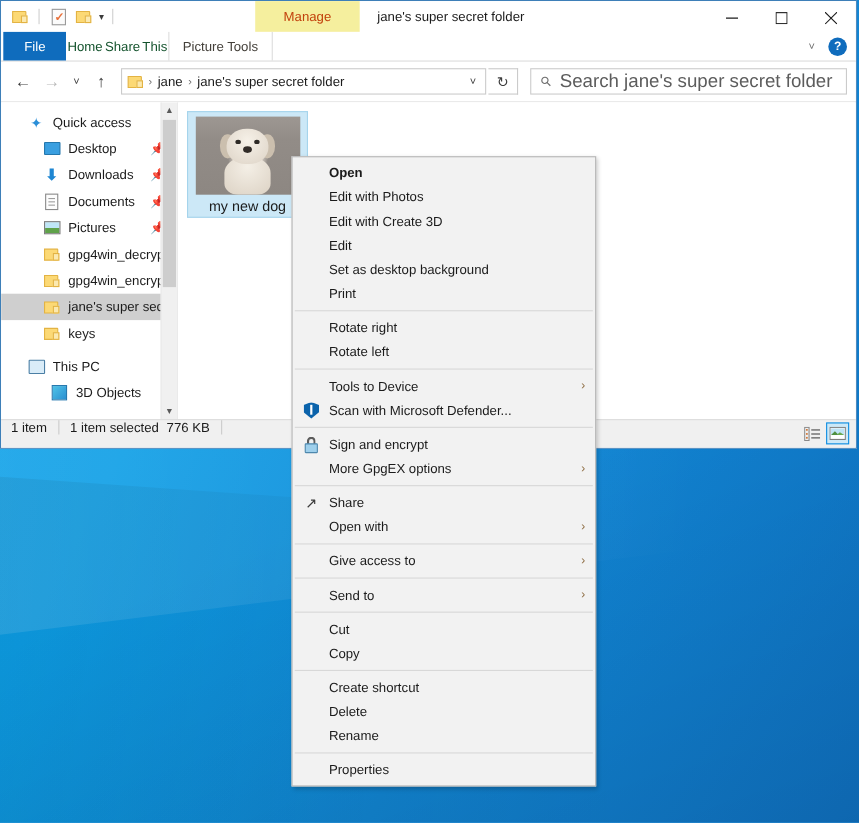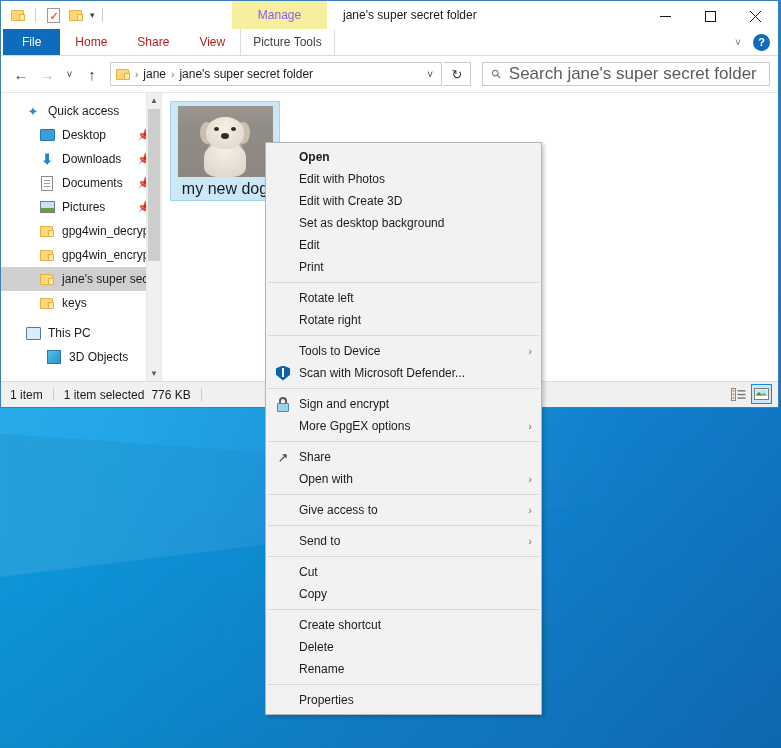--- a/index.html
+++ b/index.html
@@ -139,21 +139,21 @@
     top: 0;
     width: 95px;
     height: 28px;
     background: #f5ef9e;
     display: flex;
     align-items: center;
     justify-content: center;
   }
   .contextual-tab span {
     font-size: 12px;
-    color: #8b5cf6;
+    color: #c2410c;
   }
   .win-title {
     position: absolute;
     left: 342px;
     top: 0;
     height: 28px;
     line-height: 28px;
     font-size: 12px;
     color: #1b1b1b;
   }
@@ -179,25 +179,25 @@
   .ribbontabs {
     height: 26px;
     display: flex;
     align-items: stretch;
     position: relative;
     background: #ffffff;
     border-bottom: 1px solid #dcdcdc;
     flex: none;
   }
   .rtab {
-    padding: 0 15px;
+    padding: 0 1px;
     display: flex;
     align-items: center;
     font-size: 12px;
-    color: #b91c1c;
+    color: #14532d;
   }
   .rtab.file {
     background: #0f6cbd;
     color: #ffffff;
     padding: 0 19px;
     margin-left: 2px;
   }
   .rtab.pictools {
     border-left: 1px solid #ddd;
     border-right: 1px solid #ddd;
@@ -510,34 +510,34 @@
     position: absolute;
     left: 50%;
     top: 52%;
     margin-left: -21px;
     width: 42px;
     height: 34px;
     border-radius: 42% 42% 30% 30%;
     background: radial-gradient(circle at 50% 25%, #f4efe6, #dcd2c4);
   }
   .tile-label {
-    font-size: 16px;
+    font-size: 13px;
     color: #1b1b1b;
     margin-top: 3px;
     white-space: nowrap;
   }
 
   
   .statusbar {
     height: 25px;
     flex: none;
     background: #f0f0f0;
     border-top: 1px solid #dcdcdc;
     display: flex;
-    align-items: center;
+    align-items: flex-start;
     padding: 0 4px 0 9px;
     position: relative;
   }
   .statusbar .st {
     font-size: 12px;
     color: #1b1b1b;
   }
   .statusbar .vsep {
     width: 1px;
     height: 13px;
@@ -707,21 +707,21 @@
             <line x1="11" y1="0" x2="0" y2="11" stroke="#1b1b1b" stroke-width="1"></line>
           </svg>
       </div>
     </div>
   </div>
 
   <div class="ribbontabs">
     <div class="rtab file">File</div>
     <div class="rtab">Home</div>
     <div class="rtab">Share</div>
-    <div class="rtab">View</div>
+    <div class="rtab">This</div>
     <div class="rtab pictools">Picture Tools</div>
     <div class="ribbon-right">
       <div class="chev-collapse">˅</div>
       <div class="help-btn">?</div>
     </div>
   </div>
 
   <div class="addressbar">
     <div class="navbtn">←</div>
     <div class="navbtn dim">→</div>
@@ -892,36 +892,36 @@
   <div class="mi bold">
       <span>Open</span>
     </div>
   <div class="mi">
       <span>Edit with Photos</span>
     </div>
   <div class="mi">
       <span>Edit with Create 3D</span>
     </div>
   <div class="mi">
+      <span>Edit</span>
+    </div>
+  <div class="mi">
       <span>Set as desktop background</span>
     </div>
   <div class="mi">
-      <span>Edit</span>
-    </div>
-  <div class="mi">
       <span>Print</span>
     </div>
 
   <div class="msep"></div>
 
   <div class="mi">
+      <span>Rotate right</span>
+    </div>
+  <div class="mi">
       <span>Rotate left</span>
-    </div>
-  <div class="mi">
-      <span>Rotate right</span>
     </div>
 
   <div class="msep"></div>
 
   <div class="mi">
     <span>Tools to Device</span>
     <span class="arrow">›</span>
   </div>
   <div class="mi">
     <span class="mi-ico">

